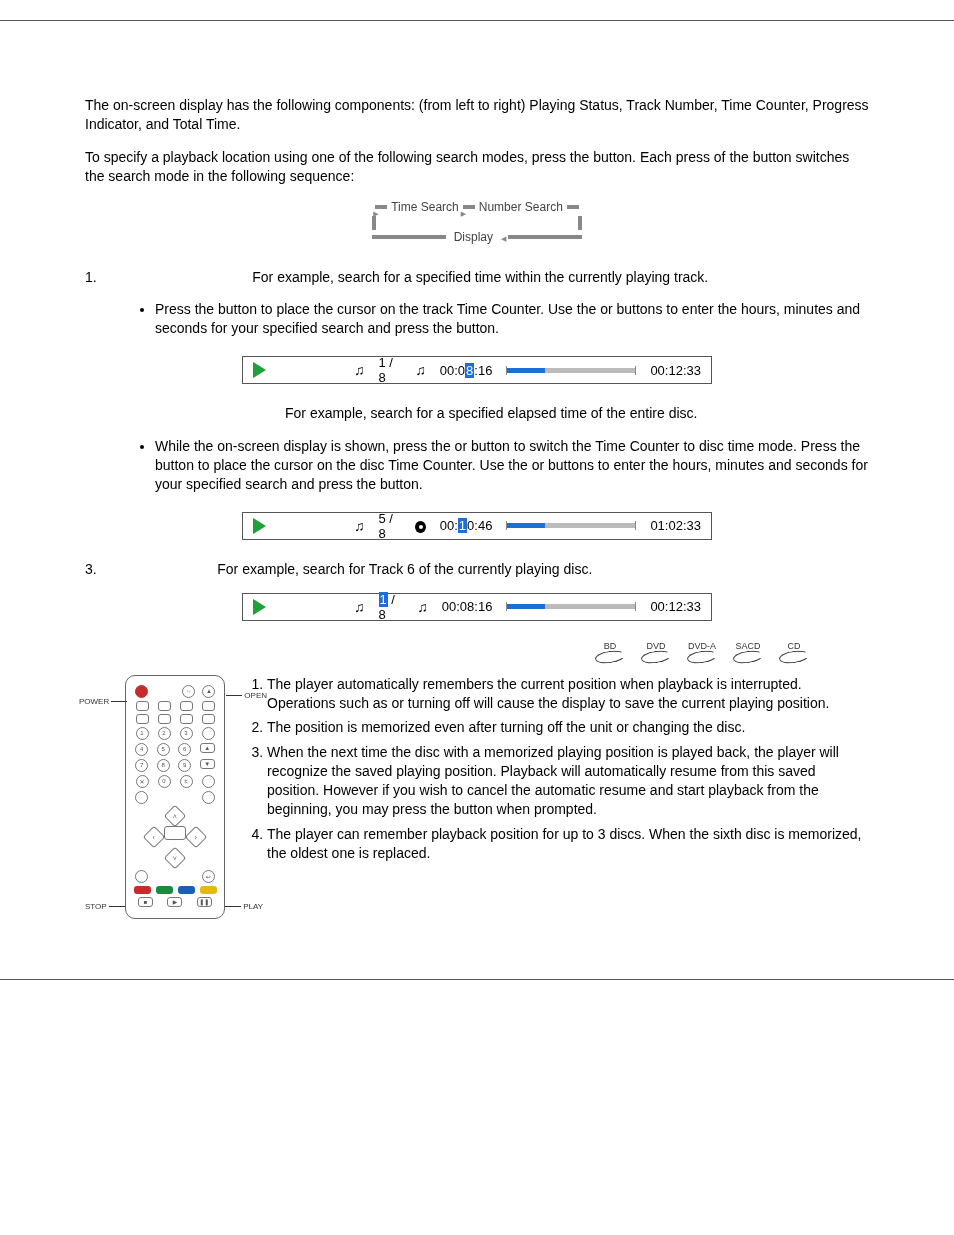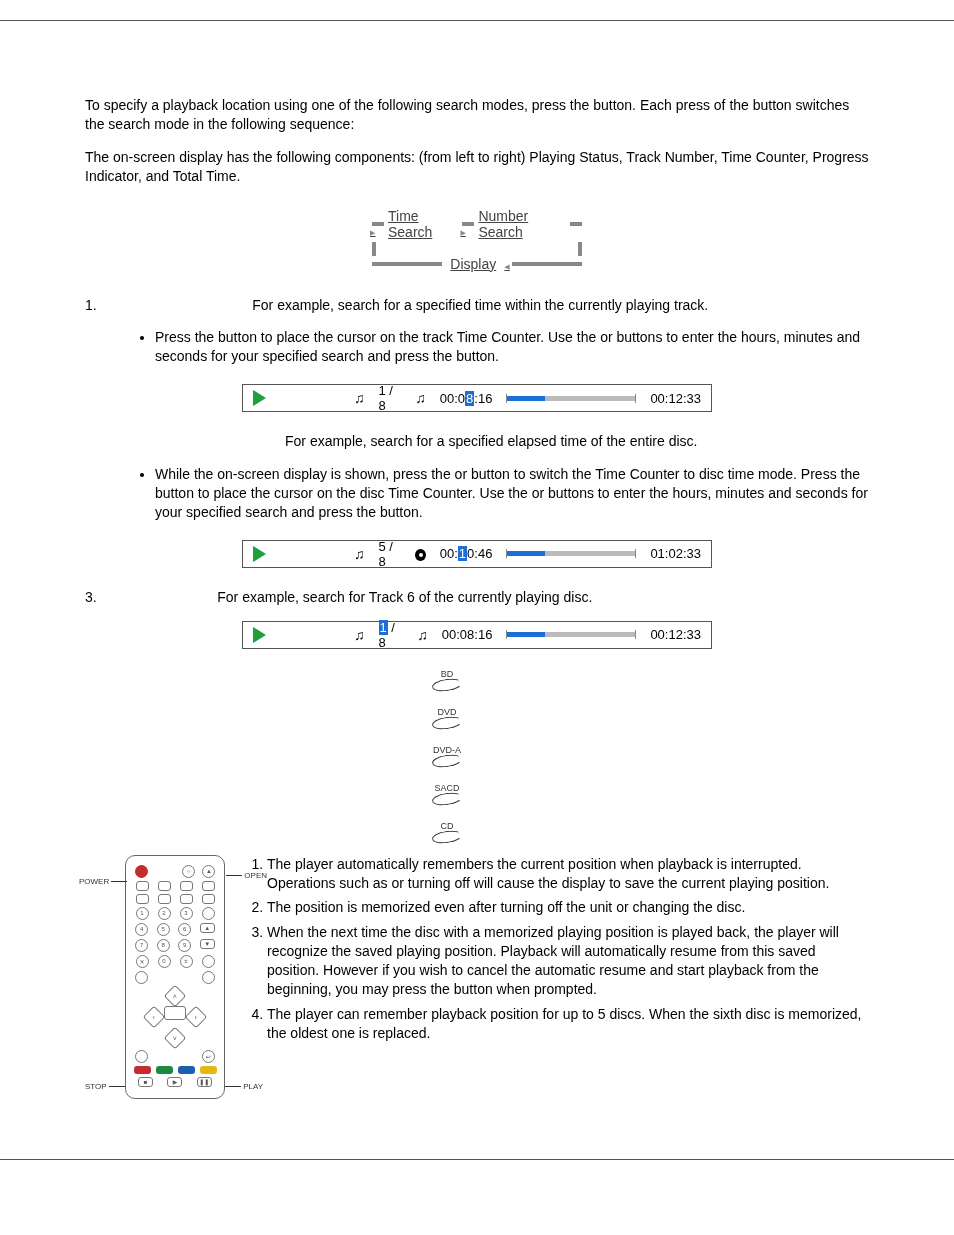--- a/index.html
+++ b/index.html
@@ -17,24 +17,23 @@
     border-bottom: 1px solid #555;
     margin-top: 20px;
     position: relative;
   }
   p { margin: 0 0 14px 0; line-height: 1.35; }
   .indent1 { }
   ul.bullets { list-style: disc; padding-left: 0; margin-left: 70px; margin-top: 8px; margin-bottom: 18px; }
   ul.bullets > li { margin-bottom: 6px; line-height: 1.35; }
   .cycle-diagram {
     width: 210px;
-    margin: 22px auto 24px auto;
-    font-size: 14px;
+    margin: 14px auto 24px auto;
+    font-size: 12px;
     color: #444;
-    text-decoration: underline;
   }
   .cycle-row { display: flex; align-items: center; justify-content: center; gap: 4px; }
   .cycle-bar { flex: 0 0 12px; height: 4px; background: #888; }
   .cycle-arrow-r::after { content: "▶"; font-size: 7px; color: #888; margin-left: -2px; }
   .cycle-arrow-l::before { content: "◀"; font-size: 7px; color: #888; margin-right: -2px; }
   .cycle-side { width: 4px; height: 14px; background: #888; }
   .cycle-bottom { height: 4px; background: #888; flex: 1; }
   .osd {
     width: 470px;
     height: 28px;
@@ -75,21 +74,20 @@
   }
   .prog-bar::before, .prog-bar::after {
     content: ""; position: absolute; top: -2px; width: 1px; height: 9px; background: #888;
   }
   .prog-bar::before { left: 0; }
   .prog-bar::after { right: 0; }
 
   .disc-row {
     display: flex; gap: 16px; justify-content: flex-end;
     margin: 10px 60px 12px 0;
-    flex-direction: column;
   }
   .disc-badge {
     font-size: 9px; color: #333;
     display: flex; flex-direction: column; align-items: center; gap: 0;
   }
   .disc-ellipse {
     width: 30px; height: 12px; border: 1px solid #333; border-radius: 50%;
     border-right-color: transparent;
     transform: rotate(-8deg);
   }
@@ -153,27 +151,27 @@
   .lbl-play  { bottom: 8px; right: -38px; }
 
   ol.mem { padding-left: 0; margin: 0 0 0 18px; }
   ol.mem > li { margin-bottom: 6px; line-height: 1.35; }
 </style>
 </head>
 <body>
 
 <div class="page">
 
+  <p>The on-screen display has the following components: (from left to right) Playing Status, Track Number, Time Counter, Progress Indicator, and Total Time.</p>
+
   <p>
     <span>To specify a playback location using one of the following search modes, press the </span>
     <span> button.  Each press of the </span>
     <span> button switches the search mode in the following sequence:</span>
   </p>
-
-  <p>The on-screen display has the following components: (from left to right) Playing Status, Track Number, Time Counter, Progress Indicator, and Total Time.</p>
 
   <div class="cycle-diagram">
     <div class="cycle-row">
       <span class="cycle-bar cycle-arrow-r"></span>
       <span>Time Search</span>
       <span class="cycle-bar cycle-arrow-r"></span>
       <span>Number Search</span>
       <span class="cycle-bar"></span>
     </div>
     <div class="cycle-row" style="margin-top:2px;">
@@ -393,17 +391,17 @@
       <li>
         <span>The player automatically remembers the current position when playback is interrupted.  Operations such as </span>
         <span> or turning </span>
         <span> off will cause the display to save the current playing position.</span>
       </li>
       <li>The position is memorized even after turning off the unit or changing the disc.</li>
       <li>
         <span>When the next time the disc with a memorized playing position is played back, the player will recognize the saved playing position.  Playback will automatically resume from this saved position.  However if you wish to cancel the automatic resume and start playback from the beginning, you may press the </span>
         <span> button when prompted.</span>
       </li>
-      <li>The player can remember playback position for up to 5 discs.  When the sixth disc is memorized, the oldest one is replaced.</li>
+      <li>The player can remember playback position for up to 3 discs.  When the sixth disc is memorized, the oldest one is replaced.</li>
     </ol>
   </div>
 
 </div>
 
 </body></html>

